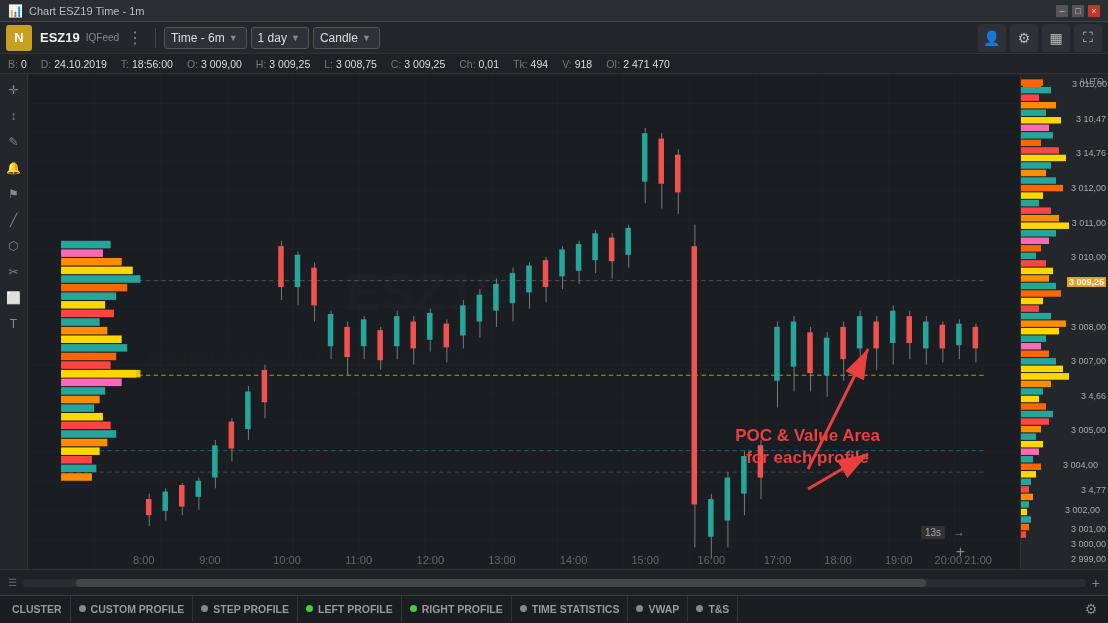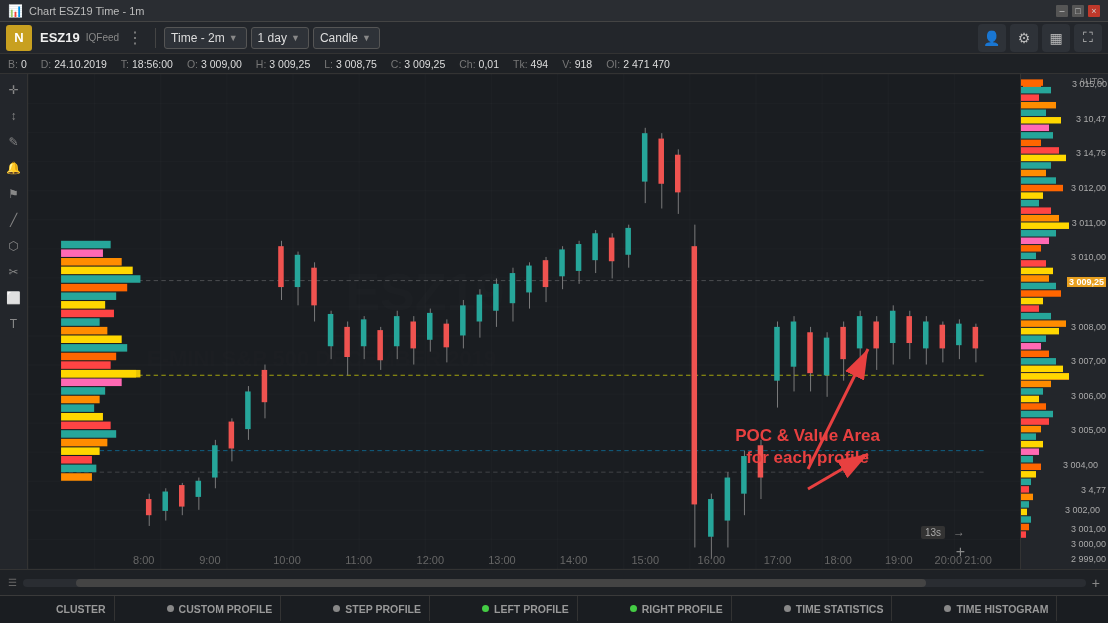--- a/index.html
+++ b/index.html
@@ -244,21 +244,20 @@
       display: flex;
       align-items: center;
       padding: 0 8px;
       font-size: 10.5px;
       font-weight: bold;
       color: #999;
       cursor: pointer;
       white-space: nowrap;
       border-right: 1px solid #333;
       gap: 5px;
-      margin-left: 44px;
     }
     .btab-dot {
       width: 7px; height: 7px;
       border-radius: 50%;
       display: inline-block;
     }
     .btab-settings {
       margin-left: auto;
       width: 26px; height: 26px;
       display: flex; align-items: center; justify-content: center;
@@ -291,21 +290,21 @@
   </div>
 </div>
 
 <div class="toolbar">
   <div class="toolbar-logo">N</div>
   <span class="toolbar-symbol">ESZ19</span>
   <span class="toolbar-source">IQFeed</span>
   <div class="toolbar-more">⋮</div>
   <div class="toolbar-sep"></div>
   <div class="toolbar-dropdown">
-    <span>Time - 2m</span>
+    <span>Time - 6m</span>
     <span class="arrow">▼</span>
   </div>
   <div class="toolbar-dropdown">
     <span>1 day</span>
     <span class="arrow">▼</span>
   </div>
   <div class="toolbar-dropdown">
     <span>Candle</span>
     <span class="arrow">▼</span>
   </div>
@@ -671,21 +670,21 @@
 
     <div style="position:absolute; right:1px; top:1%; font-size:9px; color:#aaa; white-space:nowrap;">3 015,00</div>
     <div style="position:absolute; right:2px; top:8%; font-size:9px; color:#aaa; white-space:nowrap;">3 10,47</div>
     <div style="position:absolute; right:2px; top:15%; font-size:9px; color:#aaa; white-space:nowrap;">3 14,76</div>
     <div style="position:absolute; right:2px; top:22%; font-size:9px; color:#aaa; white-space:nowrap;">3 012,00</div>
     <div style="position:absolute; right:2px; top:29%; font-size:9px; color:#aaa; white-space:nowrap;">3 011,00</div>
     <div style="position:absolute; right:2px; top:36%; font-size:9px; color:#aaa; white-space:nowrap;">3 010,00</div>
     <div style="position:absolute; right:2px; top:41%; font-size:9px; color:#e8a020; font-weight:bold; white-space:nowrap; background:#e8a020; color:#fff; padding:0 2px;">3 009,25</div>
     <div style="position:absolute; right:2px; top:50%; font-size:9px; color:#aaa; white-space:nowrap;">3 008,00</div>
     <div style="position:absolute; right:2px; top:57%; font-size:9px; color:#aaa; white-space:nowrap;">3 007,00</div>
-    <div style="position:absolute; right:2px; top:64%; font-size:9px; color:#aaa; white-space:nowrap;">3 006,00</div>
+    <div style="position:absolute; right:2px; top:64%; font-size:9px; color:#aaa; white-space:nowrap;">3 4,66</div>
     <div style="position:absolute; right:2px; top:71%; font-size:9px; color:#aaa; white-space:nowrap;">3 005,00</div>
     <div style="position:absolute; right:10px; top:78%; font-size:9px; color:#aaa; white-space:nowrap;">3 004,00</div>
     <div style="position:absolute; right:2px; top:83%; font-size:9px; color:#aaa; white-space:nowrap;">3 4,77</div>
     <div style="position:absolute; right:8px; top:87%; font-size:9px; color:#aaa; white-space:nowrap;">3 002,00</div>
     <div style="position:absolute; right:2px; top:91%; font-size:9px; color:#aaa; white-space:nowrap;margin-left:15px;">3 001,00</div>
     <div style="position:absolute; right:2px; top:94%; font-size:9px; color:#aaa; white-space:nowrap;">3 000,00</div>
     <div style="position:absolute; right:2px; top:97%; font-size:9px; color:#aaa; white-space:nowrap;">2 999,00</div>
   </div>
 </div>
 
@@ -716,24 +715,20 @@
   <div class="btab">
     <span class="btab-dot" style="background:#44cc44;"></span>
     <span>RIGHT PROFILE</span>
   </div>
   <div class="btab">
     <span class="btab-dot" style="background:#888;"></span>
     <span>TIME STATISTICS</span>
   </div>
   <div class="btab">
     <span class="btab-dot" style="background:#888;"></span>
-    <span>TIME HISTOGRAM</span>
-  </div>
-  <div class="btab">
-    <span class="btab-dot" style="background:#888;"></span>
     <span>VWAP</span>
   </div>
   <div class="btab">
     <span class="btab-dot" style="background:#888;"></span>
     <span>T&amp;S</span>
   </div>
   <div class="btab-settings">⚙</div>
 </div>
 
 </body></html>

